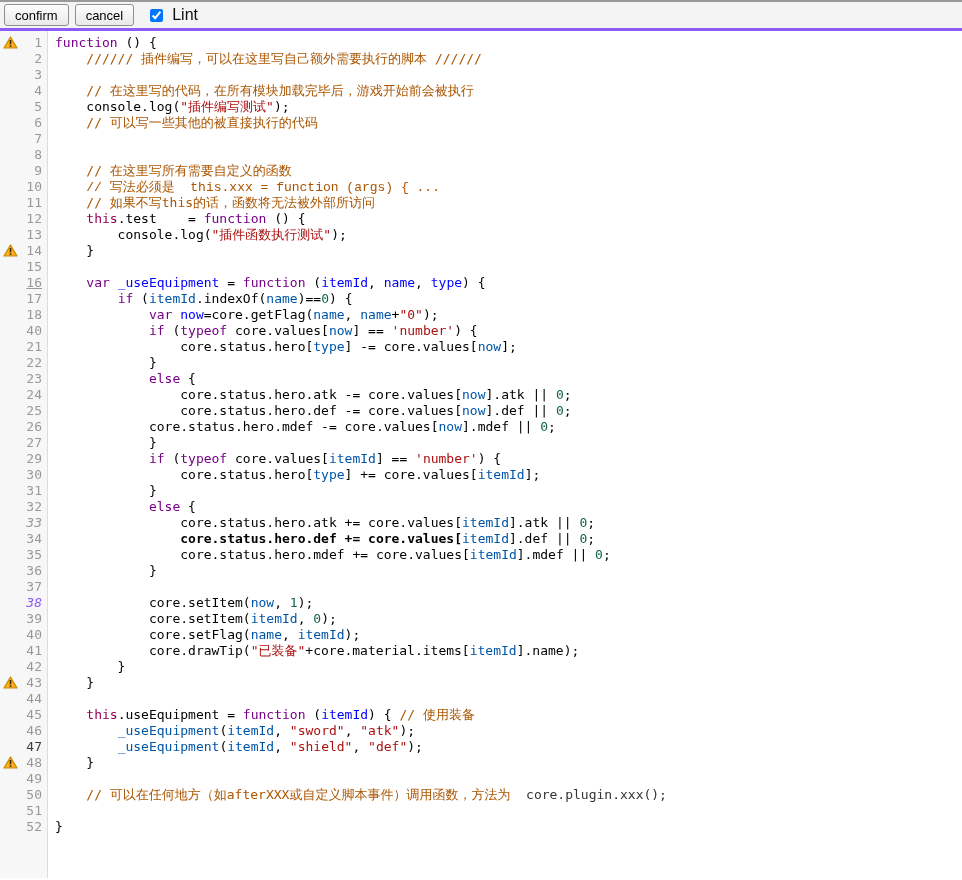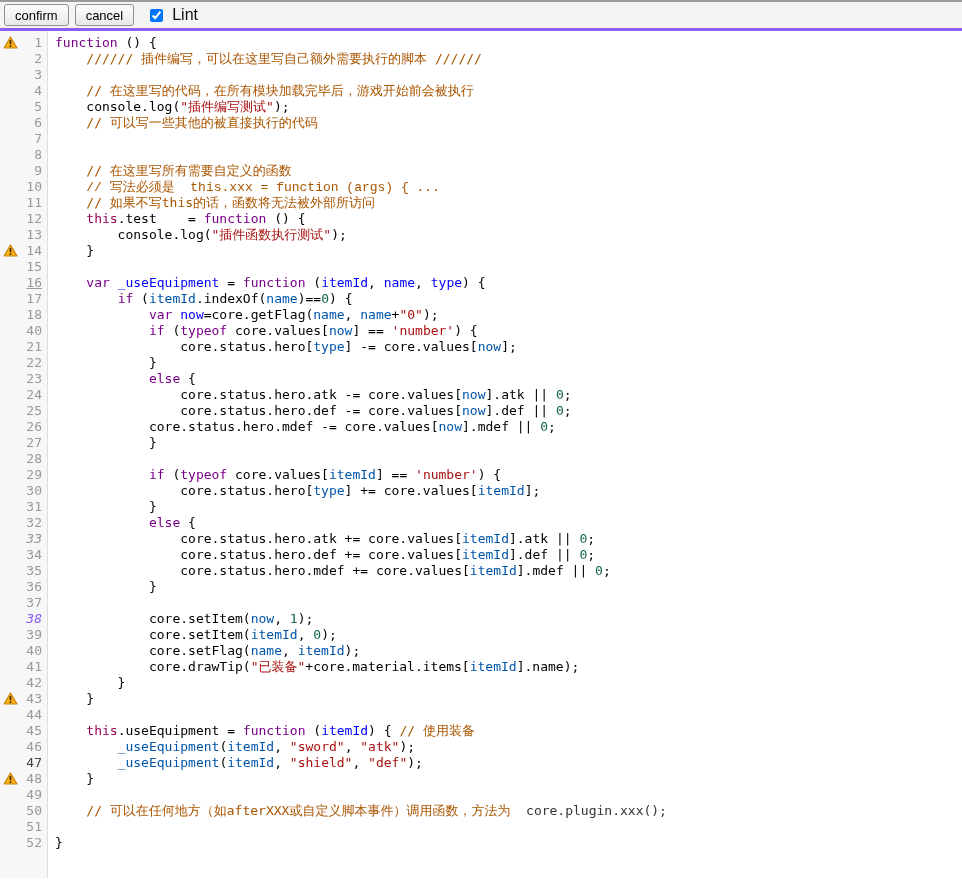--- a/index.html
+++ b/index.html
@@ -172,24 +172,20 @@
     </div>
     <div class="line">
       <div class="gutter-cell"><span style="color: rgb(153, 153, 153);">26</span></div>
       <span class="code"><span style="color: rgb(0, 0, 0);">            core.status.hero.mdef -= core.values[</span><span style="color: rgb(0, 85, 170);">now</span><span style="color: rgb(0, 0, 0);">].mdef || </span><span style="color: rgb(17, 102, 68);">0</span><span style="color: rgb(0, 0, 0);">;</span></span>
     </div>
     <div class="line">
       <div class="gutter-cell"><span style="color: rgb(153, 153, 153);">27</span></div>
       <span class="code"><span style="color: rgb(0, 0, 0);">            }</span></span>
     </div>
     <div class="line">
-      <div class="gutter-cell"><span style="color: rgb(153, 153, 153);">28</span></div>
-      <span class="code"> </span>
-    </div>
-    <div class="line">
       <div class="gutter-cell"><span style="color: rgb(153, 153, 153);">29</span></div>
       <span class="code"><span style="color: rgb(0, 0, 0);">            </span><span style="color: rgb(119, 0, 136);">if</span><span style="color: rgb(0, 0, 0);"> (</span><span style="color: rgb(119, 0, 136);">typeof</span><span style="color: rgb(0, 0, 0);"> core.values[</span><span style="color: rgb(0, 85, 170);">itemId</span><span style="color: rgb(0, 0, 0);">] == </span><span style="color: rgb(170, 17, 17);">'number'</span><span style="color: rgb(0, 0, 0);">) {</span></span>
     </div>
     <div class="line">
       <div class="gutter-cell"><span style="color: rgb(153, 153, 153);">30</span></div>
       <span class="code"><span style="color: rgb(0, 0, 0);">                core.status.hero[</span><span style="color: rgb(0, 85, 170);">type</span><span style="color: rgb(0, 0, 0);">] += core.values[</span><span style="color: rgb(0, 85, 170);">itemId</span><span style="color: rgb(0, 0, 0);">];</span></span>
     </div>
     <div class="line">
       <div class="gutter-cell"><span style="color: rgb(153, 153, 153);">31</span></div>
       <span class="code"><span style="color: rgb(0, 0, 0);">            }</span></span>
@@ -197,21 +193,21 @@
     <div class="line">
       <div class="gutter-cell"><span style="color: rgb(153, 153, 153);">32</span></div>
       <span class="code"><span style="color: rgb(0, 0, 0);">            </span><span style="color: rgb(119, 0, 136);">else</span><span style="color: rgb(0, 0, 0);"> {</span></span>
     </div>
     <div class="line">
       <div class="gutter-cell"><span style="color: rgb(153, 153, 153); font-style: italic;">33</span></div>
       <span class="code"><span style="color: rgb(0, 0, 0);">                core.status.hero.atk += core.values[</span><span style="color: rgb(0, 85, 170);">itemId</span><span style="color: rgb(0, 0, 0);">].atk || </span><span style="color: rgb(17, 102, 68);">0</span><span style="color: rgb(0, 0, 0);">;</span></span>
     </div>
     <div class="line">
       <div class="gutter-cell"><span style="color: rgb(153, 153, 153);">34</span></div>
-      <span class="code"><span style="color: rgb(0, 0, 0);">                core.status.hero.def += core.values[</span><span style="color: rgb(0, 85, 170);">itemId</span><span style="color: rgb(0, 0, 0);">].def || </span><span style="color: rgb(17, 102, 68);">0</span><span style="color: rgb(0, 0, 0);">;</span></span>
+      <span class="code"><span style="color: rgb(0, 0, 0); font-weight: bold;">                core.status.hero.def += core.values[</span><span style="color: rgb(0, 85, 170);">itemId</span><span style="color: rgb(0, 0, 0);">].def || </span><span style="color: rgb(17, 102, 68);">0</span><span style="color: rgb(0, 0, 0);">;</span></span>
     </div>
     <div class="line">
       <div class="gutter-cell"><span style="color: rgb(153, 153, 153);">35</span></div>
       <span class="code"><span style="color: rgb(0, 0, 0);">                core.status.hero.mdef += core.values[</span><span style="color: rgb(0, 85, 170);">itemId</span><span style="color: rgb(0, 0, 0);">].mdef || </span><span style="color: rgb(17, 102, 68);">0</span><span style="color: rgb(0, 0, 0);">;</span></span>
     </div>
     <div class="line">
       <div class="gutter-cell"><span style="color: rgb(153, 153, 153);">36</span></div>
       <span class="code"><span style="color: rgb(0, 0, 0);">            }</span></span>
     </div>
     <div class="line">

